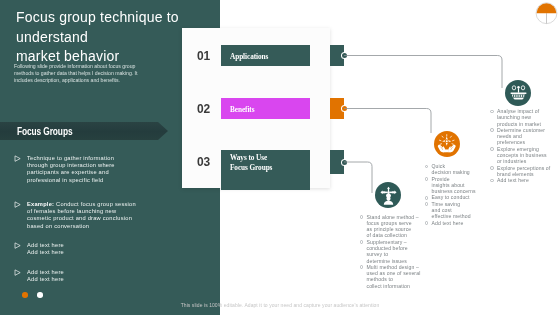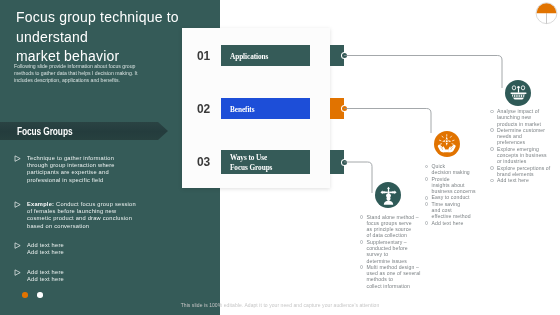--- a/index.html
+++ b/index.html
@@ -104,27 +104,27 @@
 
   <div class="card"></div>
   <div id="steps">
       <div class="num" style="left: 197px; top: 48px;">01</div>
       <div class="bar" style="top: 45px; height: 21px; width: 89px; background: rgb(53, 91, 88);">
         <div class="lbl" style="left: 9px; top: 7px;">Applications</div>
       </div>
       <div class="stub" style="left: 330px; top: 45px; height: 21px; background: rgb(53, 91, 88);"></div>
       <div class="knob" style="left: 341.5px; top: 53px; background: rgb(53, 91, 88); box-shadow: rgb(255, 255, 255) 0px 0px 0px 1px;"></div>
       <div class="num" style="left: 197px; top: 101.4px;">02</div>
-      <div class="bar" style="top: 98px; height: 21px; width: 89px; background: #1d4ed8;">
+      <div class="bar" style="top: 98px; height: 21px; width: 89px; background: #d946ef;">
         <div class="lbl" style="left: 9px; top: 7px;">Benefits</div>
       </div>
       <div class="stub" style="left: 330px; top: 98px; height: 21px; background: rgb(225, 115, 0);"></div>
       <div class="knob" style="left: 341.5px; top: 106px; background: rgb(225, 115, 0); box-shadow: rgb(255, 255, 255) 0px 0px 0px 1px;"></div>
       <div class="num" style="left: 197px; top: 154.2px;">03</div>
-      <div class="bar" style="top: 150px; height: 24px; width: 89px; background: rgb(53, 91, 88);">
+      <div class="bar" style="top: 150px; height: 40px; width: 89px; background: rgb(53, 91, 88);">
         <div class="lbl" style="left: 9px; top: 3px;">Ways to Use<br>Focus Groups</div>
       </div>
       <div class="stub" style="left: 330px; top: 150px; height: 24px; background: rgb(53, 91, 88);"></div>
       <div class="knob" style="left: 341.5px; top: 159.5px; background: rgb(53, 91, 88); box-shadow: rgb(255, 255, 255) 0px 0px 0px 1px;"></div>
     </div>
   <div id="connectors">
       <svg width="560" height="315" viewBox="0 0 560 315" style="position: absolute; left: 0px; top: 0px;">
         <path d="M344 55.5 H497.5 Q502 55.5 502 60 V88" fill="none" stroke="#8d9296" stroke-width="0.8"></path>
         <path d="M344 108.5 H426.5 Q431 108.5 431 113 V133" fill="none" stroke="#8d9296" stroke-width="0.8"></path>
         <path d="M344 162   H367.5 Q372 162   372 166.5 V193" fill="none" stroke="#8d9296" stroke-width="0.8"></path>

